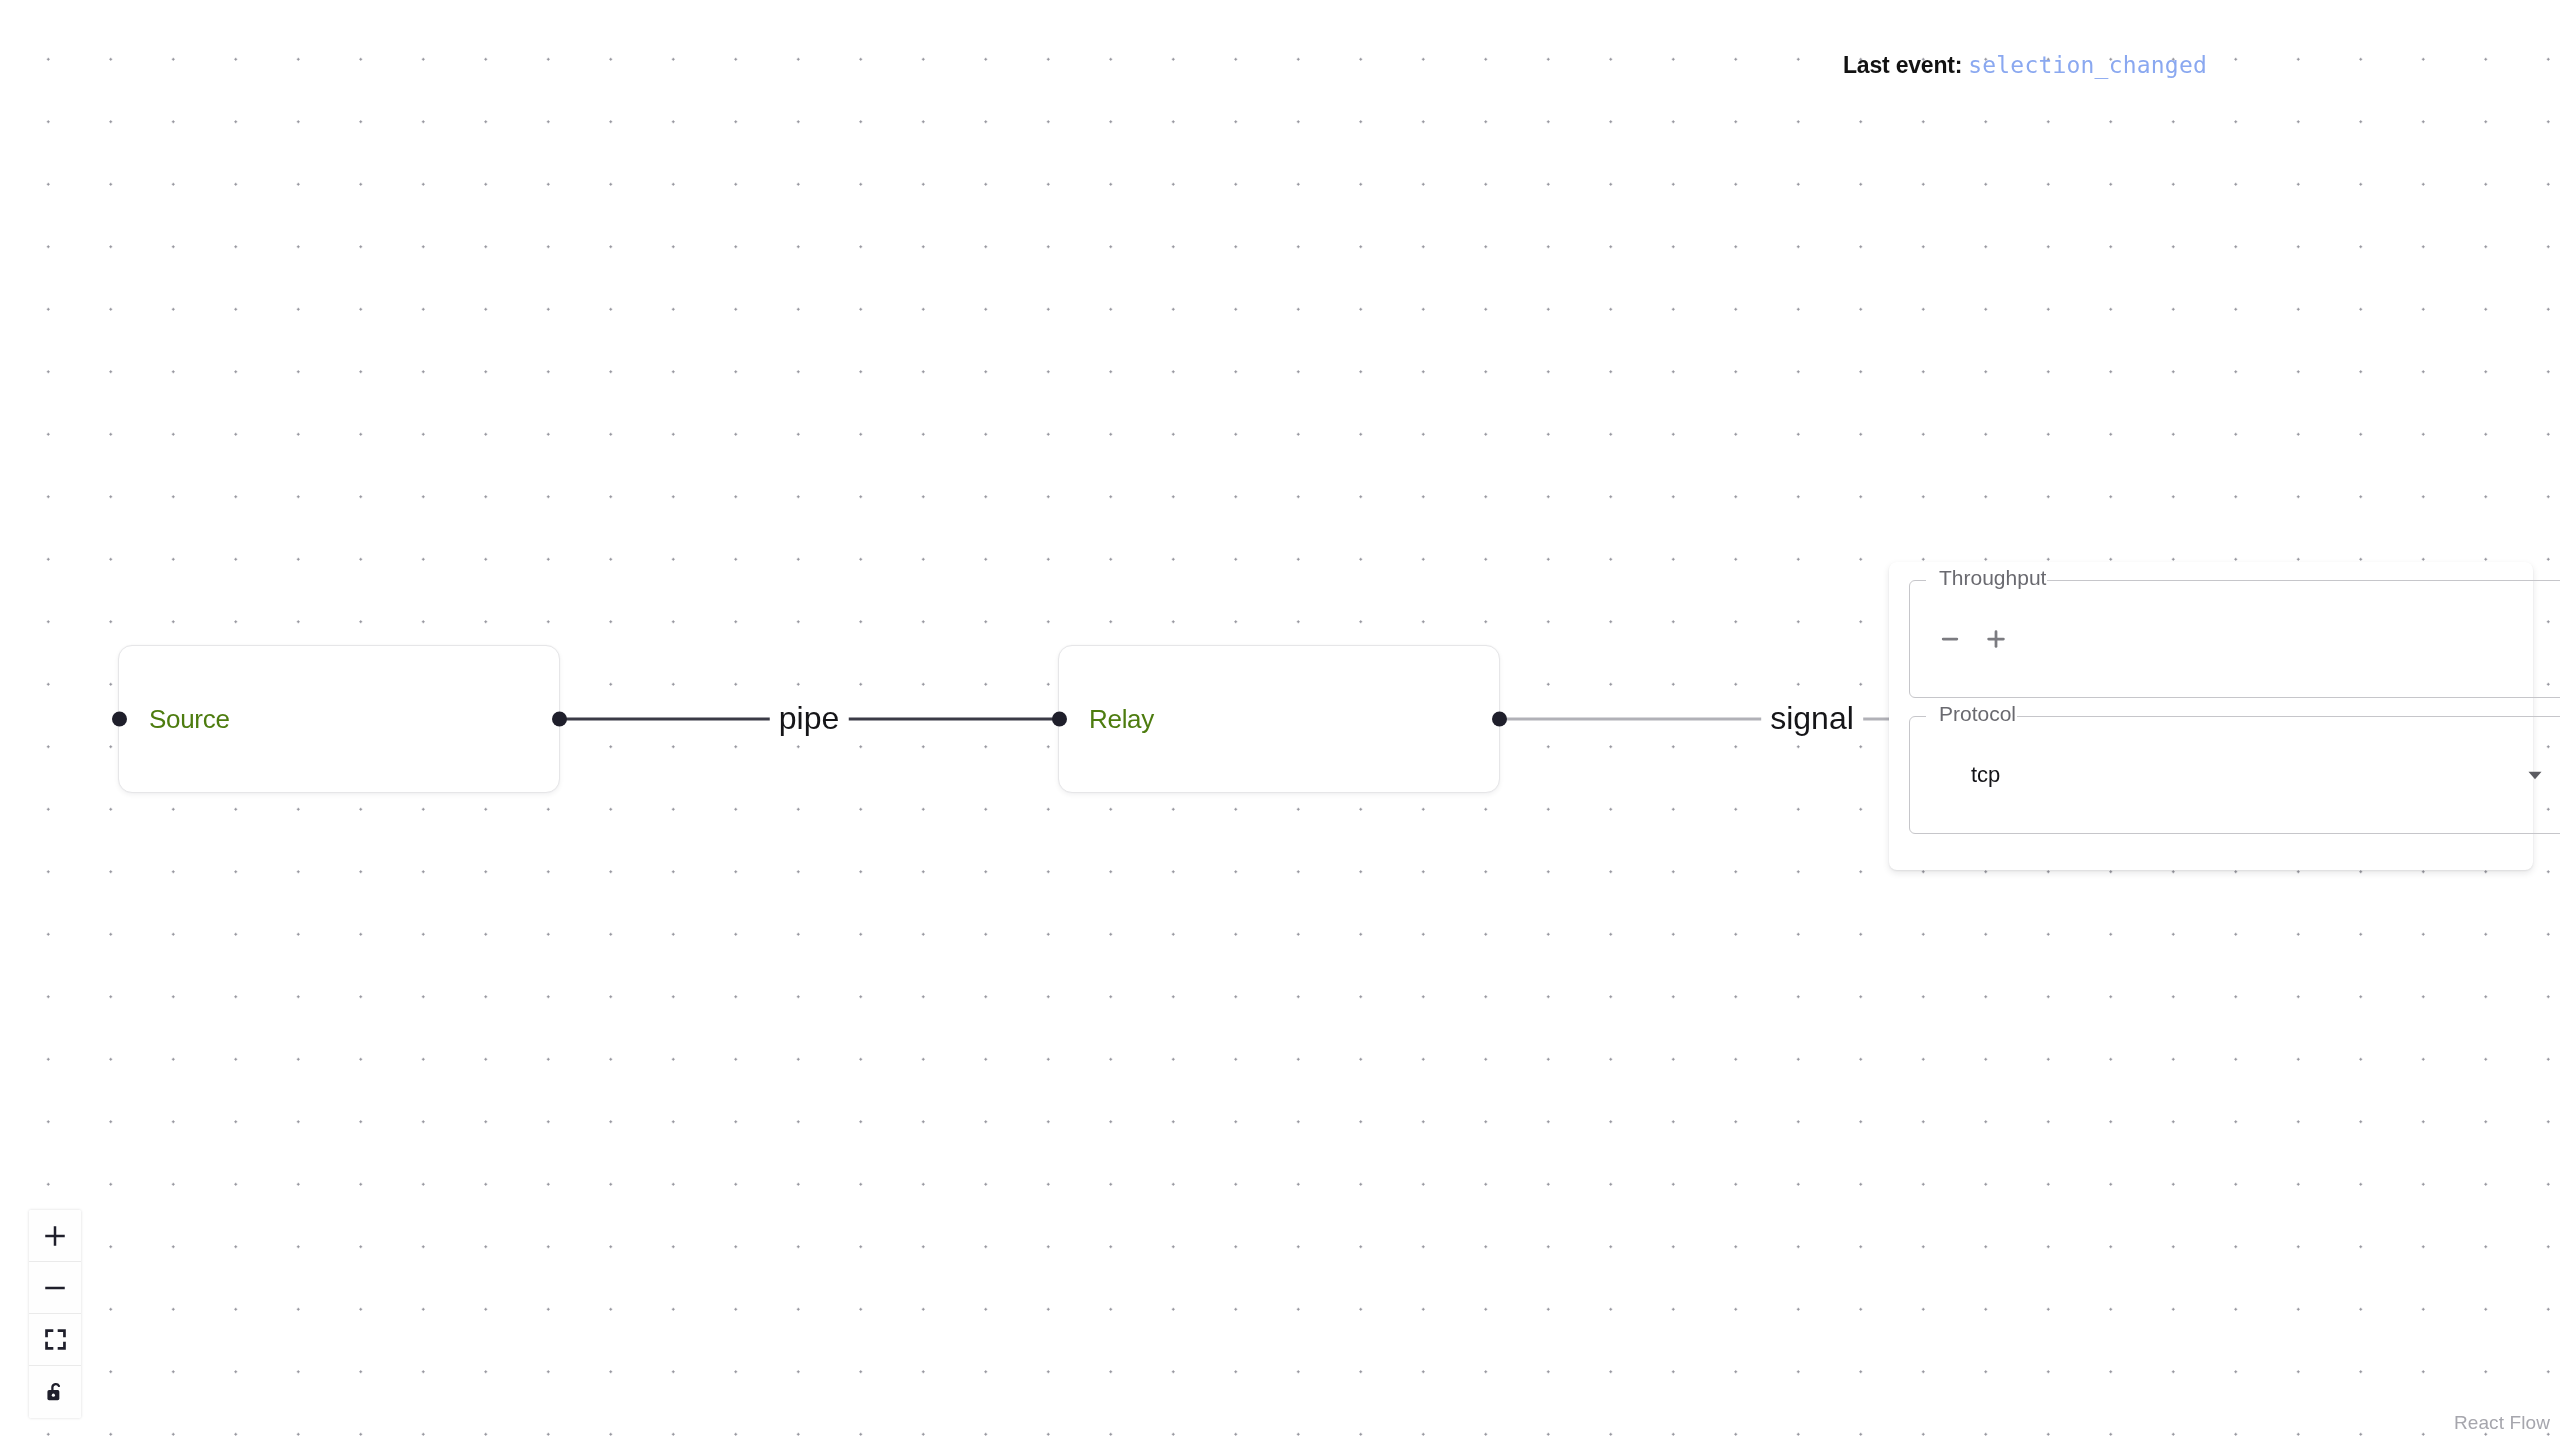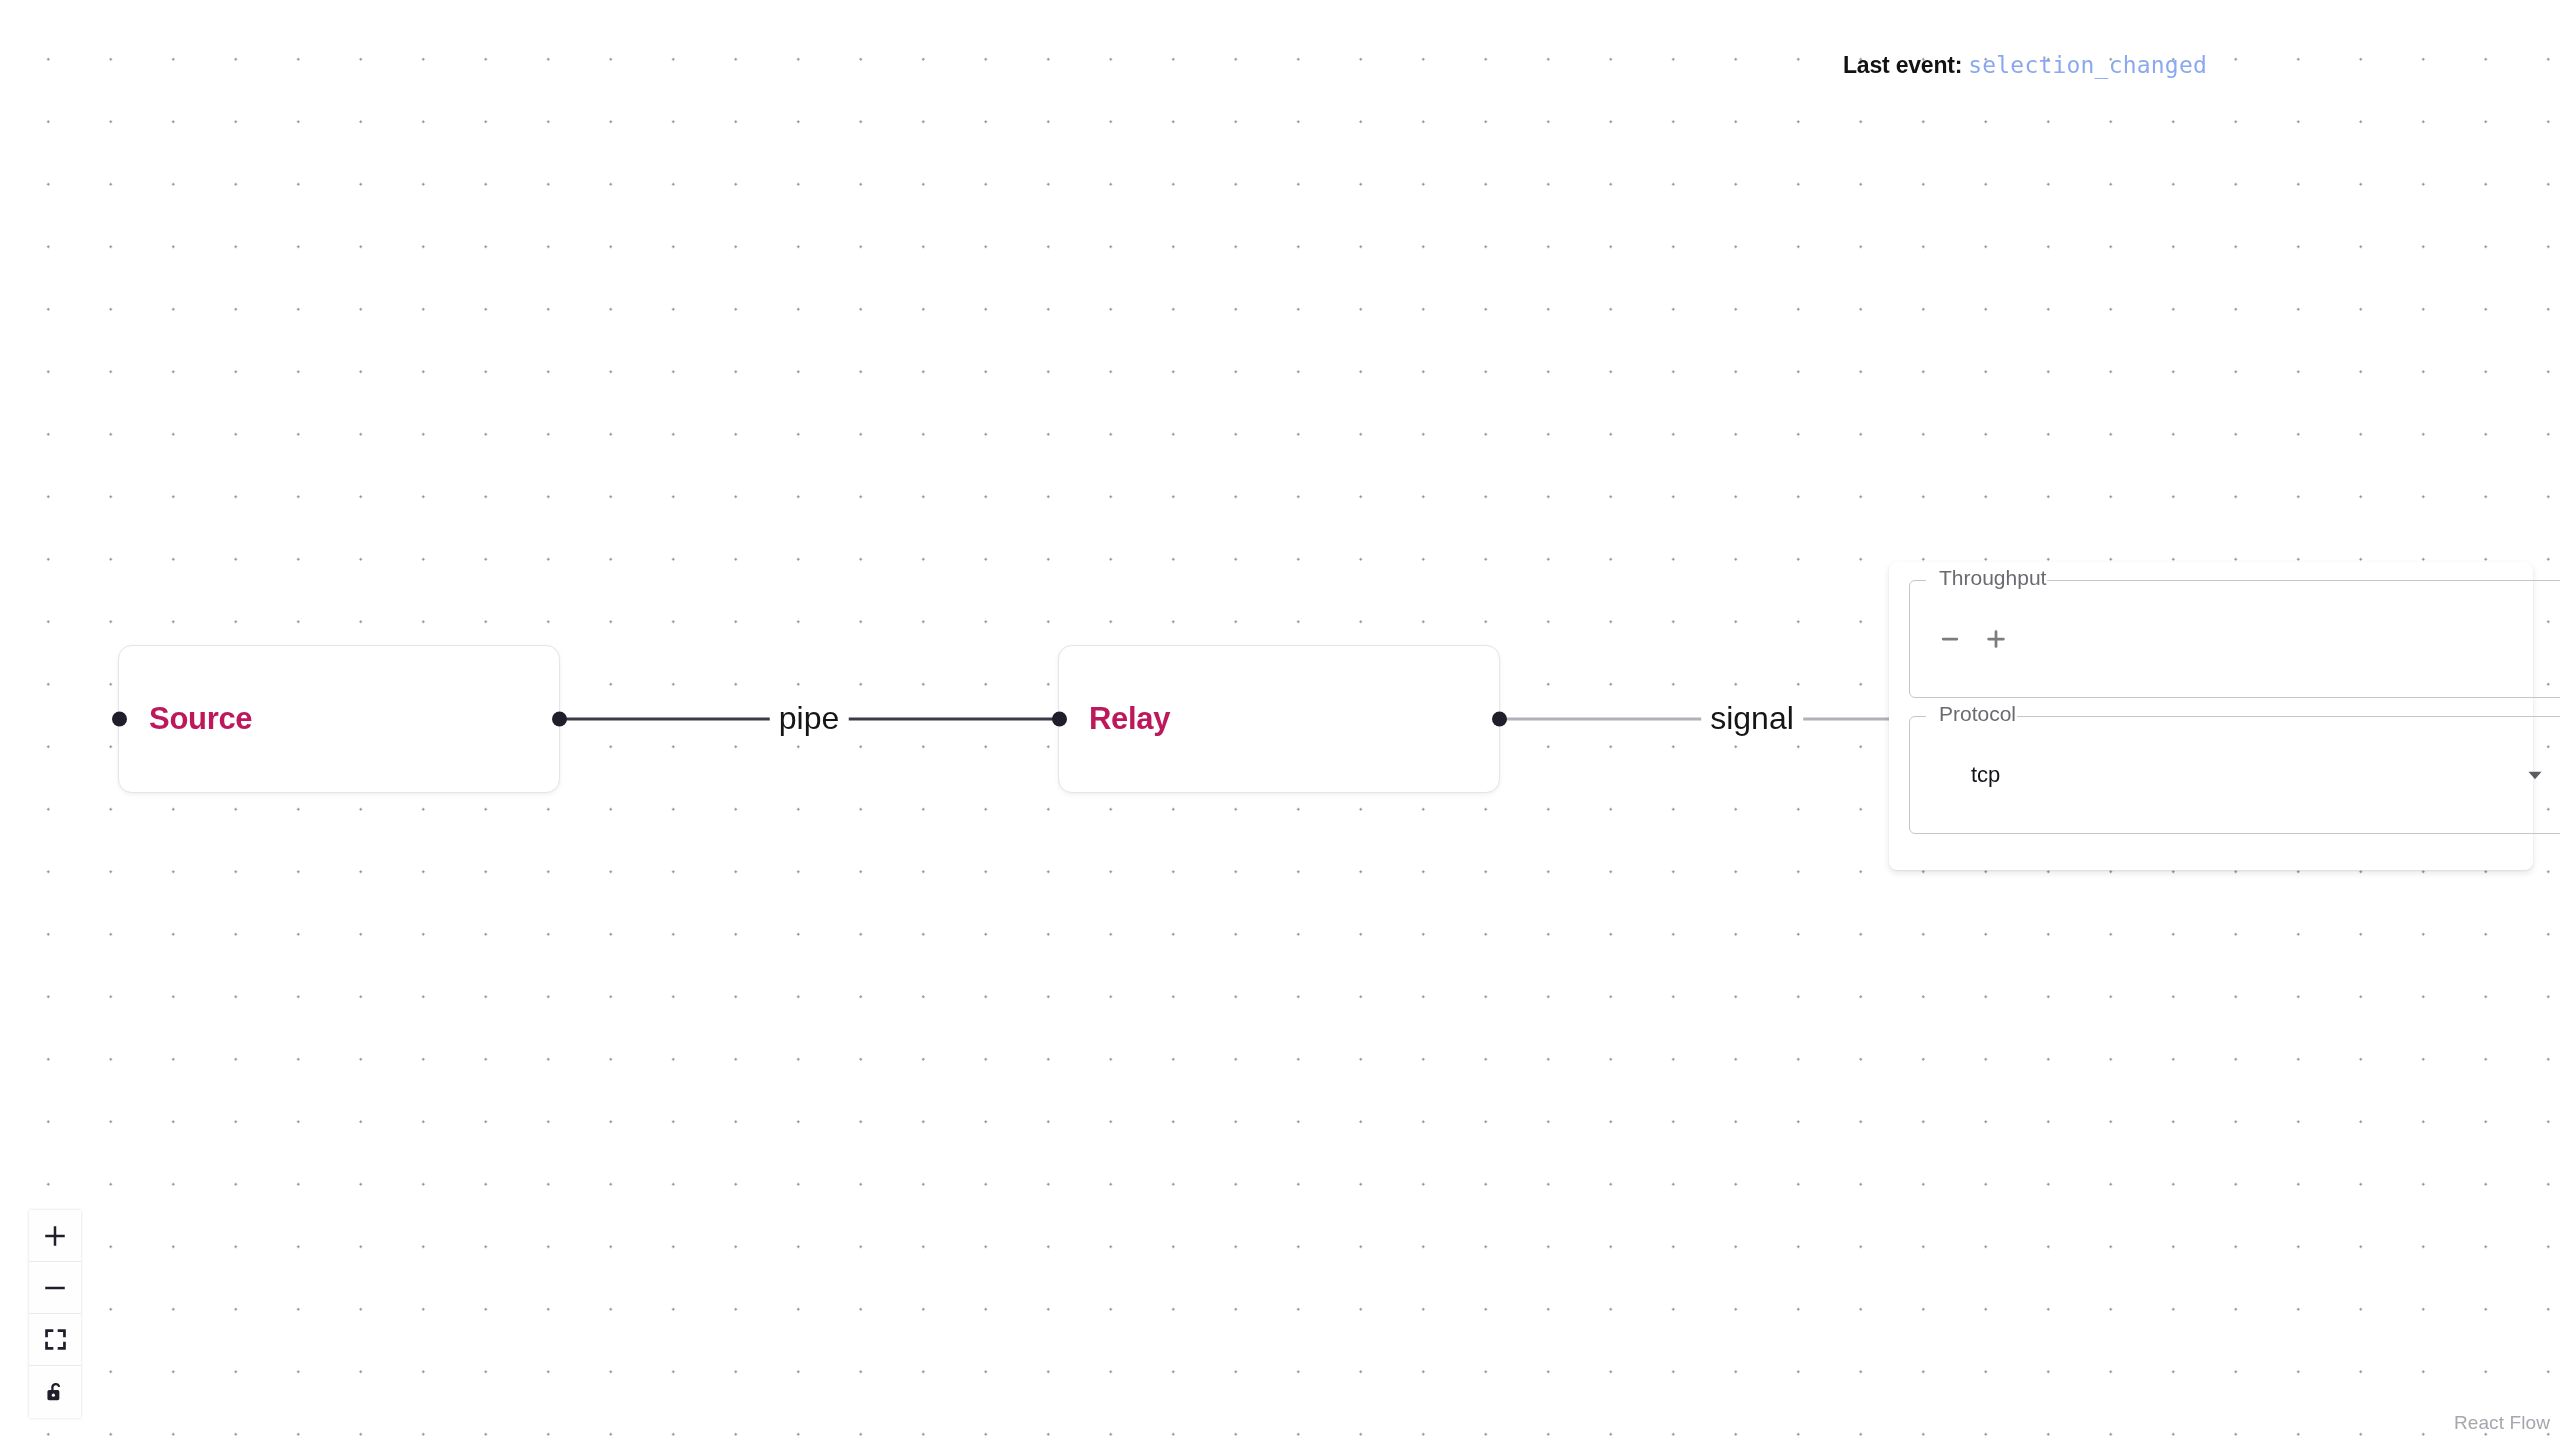--- a/index.html
+++ b/index.html
@@ -73,23 +73,23 @@
     position: absolute;
     background: #ffffff;
     border: 1.5px solid #e6e6e8;
     border-radius: 14px;
     box-shadow: 0 2px 5px rgba(20,20,30,0.055), 0 0 0 0.5px rgba(20,20,30,0.02);
     display: flex;
     align-items: center;
     z-index: 10;
   }
   .rf-node .node-title {
-    font-size: 31px;
-    font-weight: 700;
-    color: #be185d;
+    font-size: 26px;
+    font-weight: 400;
+    color: #4d7c0f;
     letter-spacing: -0.3px;
     padding-left: 30px;
   }
   .rf-handle {
     position: absolute;
     width: 15px;
     height: 15px;
     border-radius: 50%;
     background: #1f1f2b;
     top: 50%;
@@ -235,21 +235,21 @@
 
   <div id="last-event-bar">
     <span class="le-label">Last event:</span><span class="le-value">selection_changed</span>
   </div>
 
   <svg id="edges-layer">
     <line id="edge-pipe-line" x1="560" y1="719" x2="1058" y2="719" stroke="#3b3b46" stroke-width="3"></line>
     <line id="edge-signal-line" x1="1500" y1="719" x2="1889" y2="719" stroke="#b1b1b7" stroke-width="3"></line>
   </svg>
   <div class="edge-label" id="edge-pipe-label" style="left: 809px; top: 719px;">pipe</div>
-  <div class="edge-label" id="edge-signal-label" style="left: 1752px; top: 719px;">signal</div>
+  <div class="edge-label" id="edge-signal-label" style="left: 1812px; top: 719px;">signal</div>
 
   <div class="rf-node" id="node-source" style="left: 118px; top: 645px; width: 442px; height: 148px;">
     <span class="rf-handle left"></span>
     <span class="node-title">Source</span>
     <span class="rf-handle right"></span>
   </div>
 
   <div class="rf-node" id="node-relay" style="left: 1058px; top: 645px; width: 442px; height: 148px;">
     <span class="rf-handle left"></span>
     <span class="node-title">Relay</span>

